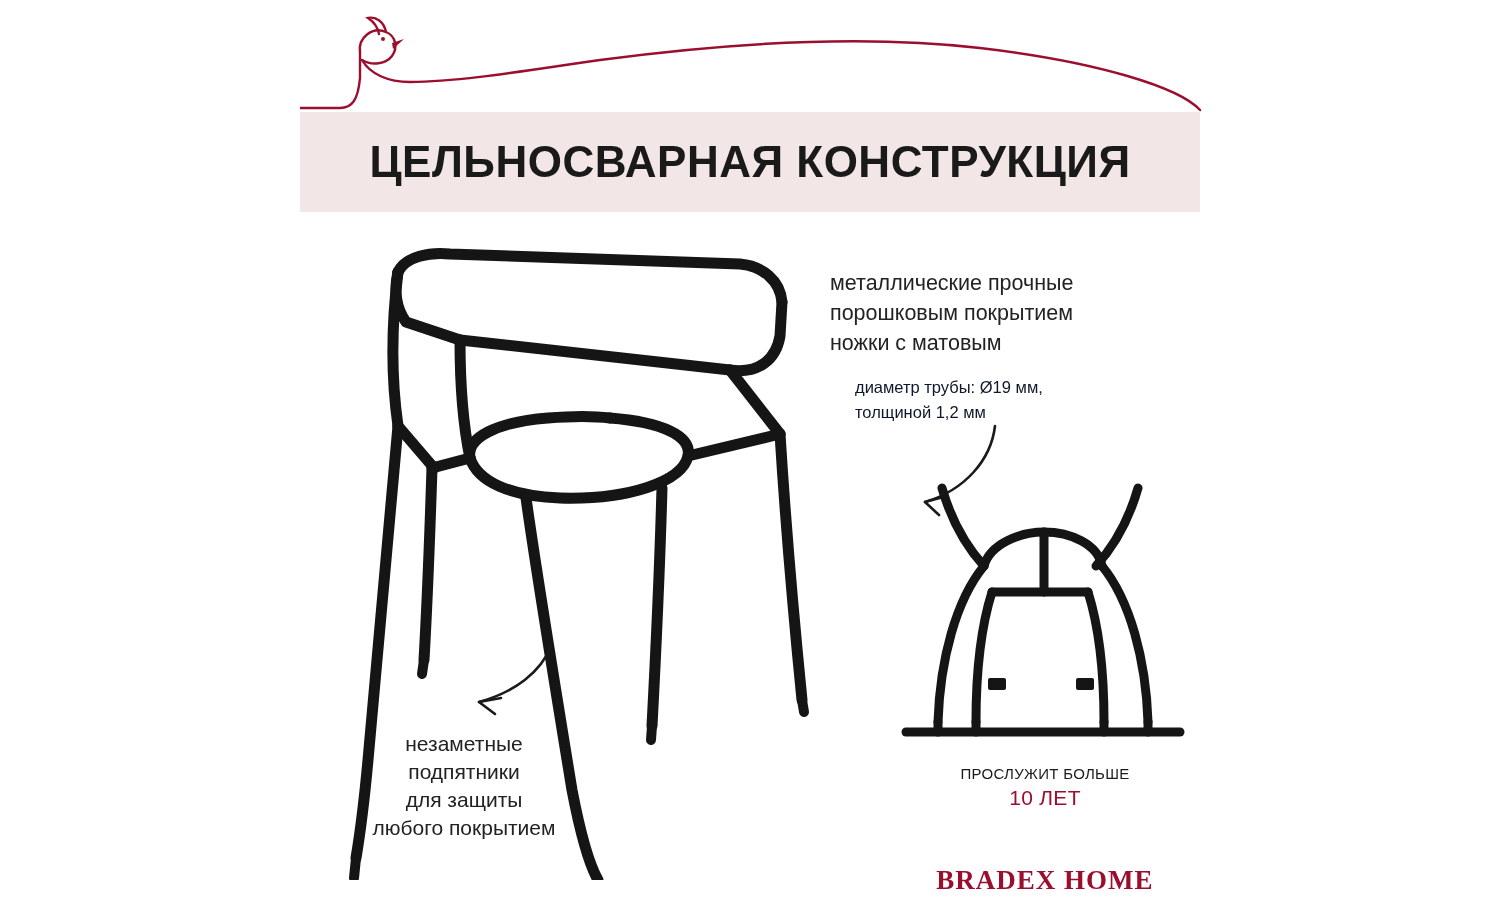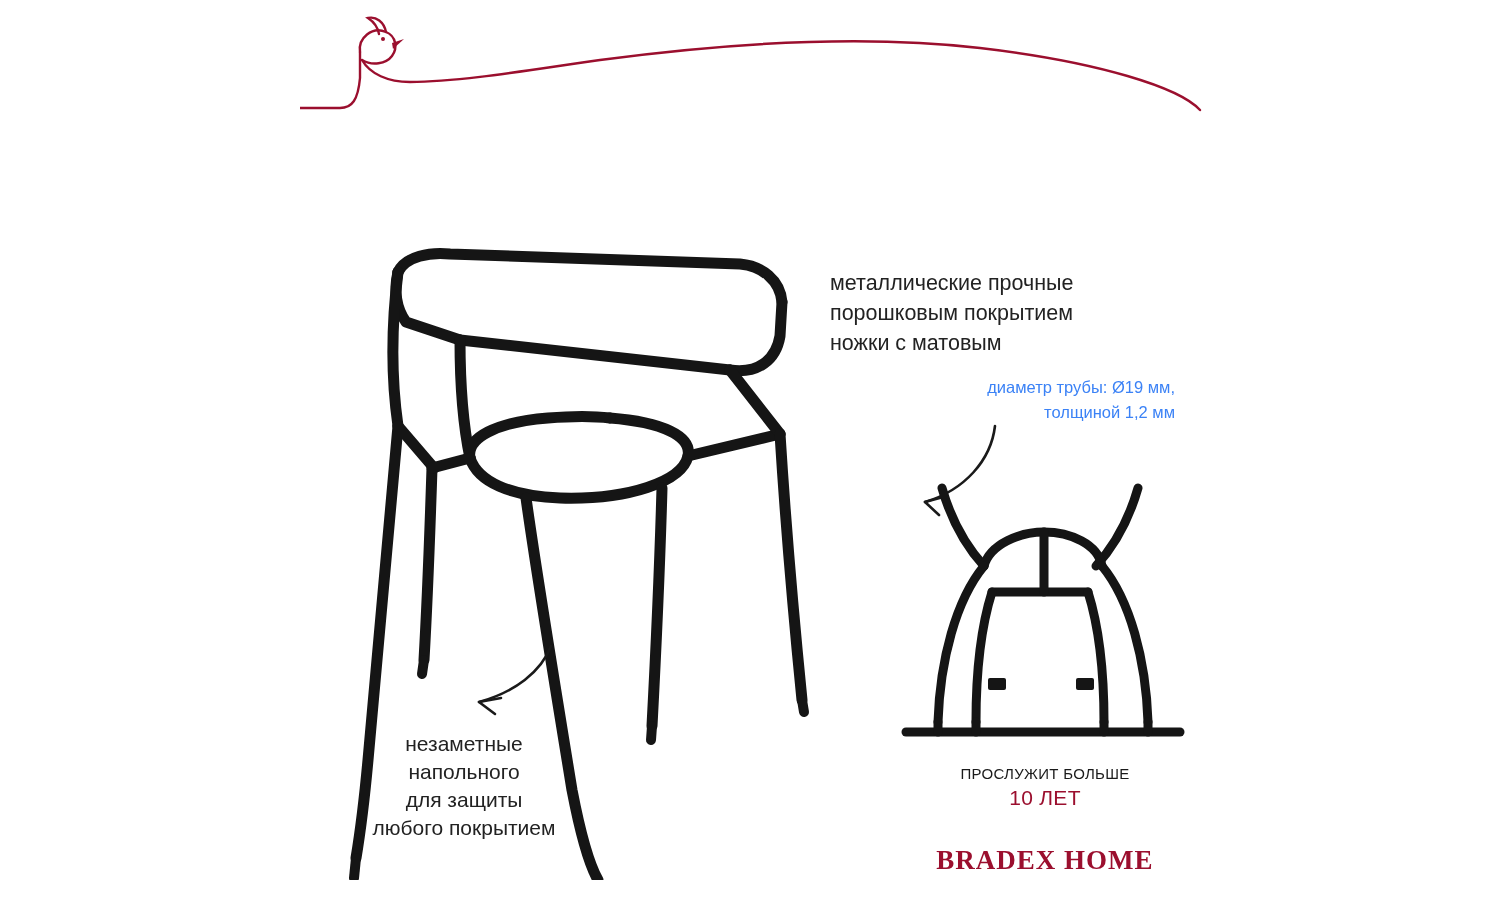--- a/index.html
+++ b/index.html
@@ -63,24 +63,24 @@
     width: 345px;
     font-size: 21.5px;
     line-height: 30px;
     color: #222222;
   }
   .callout-sub {
     position: absolute;
     left: 855px;
     top: 375px;
     width: 320px;
-    text-align: right;
+    text-align: left;
     font-size: 16.5px;
     line-height: 25px;
-    color: #3b82f6;
+    color: #0f172a;
   }
   .arrow-right {
     position: absolute;
     left: 815px;
     top: 420px;
     width: 200px;
     height: 110px;
   }
 
   
@@ -127,21 +127,21 @@
     font-weight: 400;
     color: #9b0f2e;
     margin-top: 4px;
     letter-spacing: 0.3px;
   }
 
   
   .brand {
     position: absolute;
     left: 880px;
-    top: 845px;
+    top: 865px;
     width: 330px;
     text-align: center;
     font-family: "Liberation Serif", serif;
     font-size: 27px;
     font-weight: 700;
     color: #9b0f2e;
     letter-spacing: 1px;
   }
 </style>
 </head>
@@ -153,20 +153,23 @@
     <svg width="920" height="105" viewBox="0 0 920 105" fill="none" xmlns="http://www.w3.org/2000/svg">
       <path d="M60 44 C58 30, 72 18, 86 24 C96 28, 98 40, 92 48 C86 56, 72 58, 62 52" stroke="#9b0f2e" stroke-width="2.4" fill="none" stroke-linecap="round"></path>
       <path d="M86 24 C84 14, 76 8, 68 10 C74 14, 78 20, 79 26" stroke="#9b0f2e" stroke-width="2.4" fill="none" stroke-linecap="round"></path>
       <circle cx="83" cy="31" r="2" fill="#9b0f2e"></circle>
       <path d="M92 35 L104 31 L93 41 Z" fill="#9b0f2e"></path>
       <path d="M62 52 C70 66, 88 74, 110 74 C160 74, 230 62, 300 52 C420 36, 560 26, 680 40 C800 54, 880 80, 900 102" stroke="#9b0f2e" stroke-width="2.4" fill="none" stroke-linecap="round"></path>
       <path d="M0 100 L40 100 C52 100, 58 92, 60 70 L60 44" stroke="#9b0f2e" stroke-width="2.4" fill="none" stroke-linecap="round"></path>
     </svg>
   </div>
 
+  <div class="title-band">
+    <div class="title-text">ЦЕЛЬНОСВАРНАЯ КОНСТРУКЦИЯ</div>
+  </div>
 
   <div class="chair-main">
     <svg width="560" height="650" viewBox="0 0 560 650" fill="none" xmlns="http://www.w3.org/2000/svg">
       <g stroke="#151515" stroke-width="11" fill="none" stroke-linecap="round" stroke-linejoin="round">
 
         <path d="M88 42 C96 26, 120 22, 140 24 L430 34 C452 36, 470 50, 472 72"></path>
 
         <path d="M88 42 C84 60, 86 78, 96 92 L150 110"></path>
 
         <path d="M150 110 L420 140"></path>
@@ -227,21 +230,21 @@
 
   <div class="arrow-left">
     <svg width="120" height="90" viewBox="0 0 120 90" fill="none" xmlns="http://www.w3.org/2000/svg">
       <path d="M96 6 C86 32, 60 52, 24 62" stroke="#1a1a1a" stroke-width="2.6" fill="none" stroke-linecap="round"></path>
       <path d="M24 62 L46 58 M24 62 L40 74" stroke="#1a1a1a" stroke-width="2.6" fill="none" stroke-linecap="round"></path>
     </svg>
   </div>
 
   <div class="callout-left">
     <div>незаметные</div>
-    <div>напольного</div>
+    <div>подпятники</div>
     <div>для защиты</div>
     <div>любого покрытием</div>
   </div>
 
   <div class="chair-bottom">
     <svg width="330" height="295" viewBox="0 0 330 295" fill="none" xmlns="http://www.w3.org/2000/svg">
       <g stroke="#151515" stroke-width="9" fill="none" stroke-linecap="round" stroke-linejoin="round">
 
         <path d="M62 18 C70 46, 84 74, 104 96"></path>
         <path d="M258 18 C250 46, 236 74, 216 96"></path>

